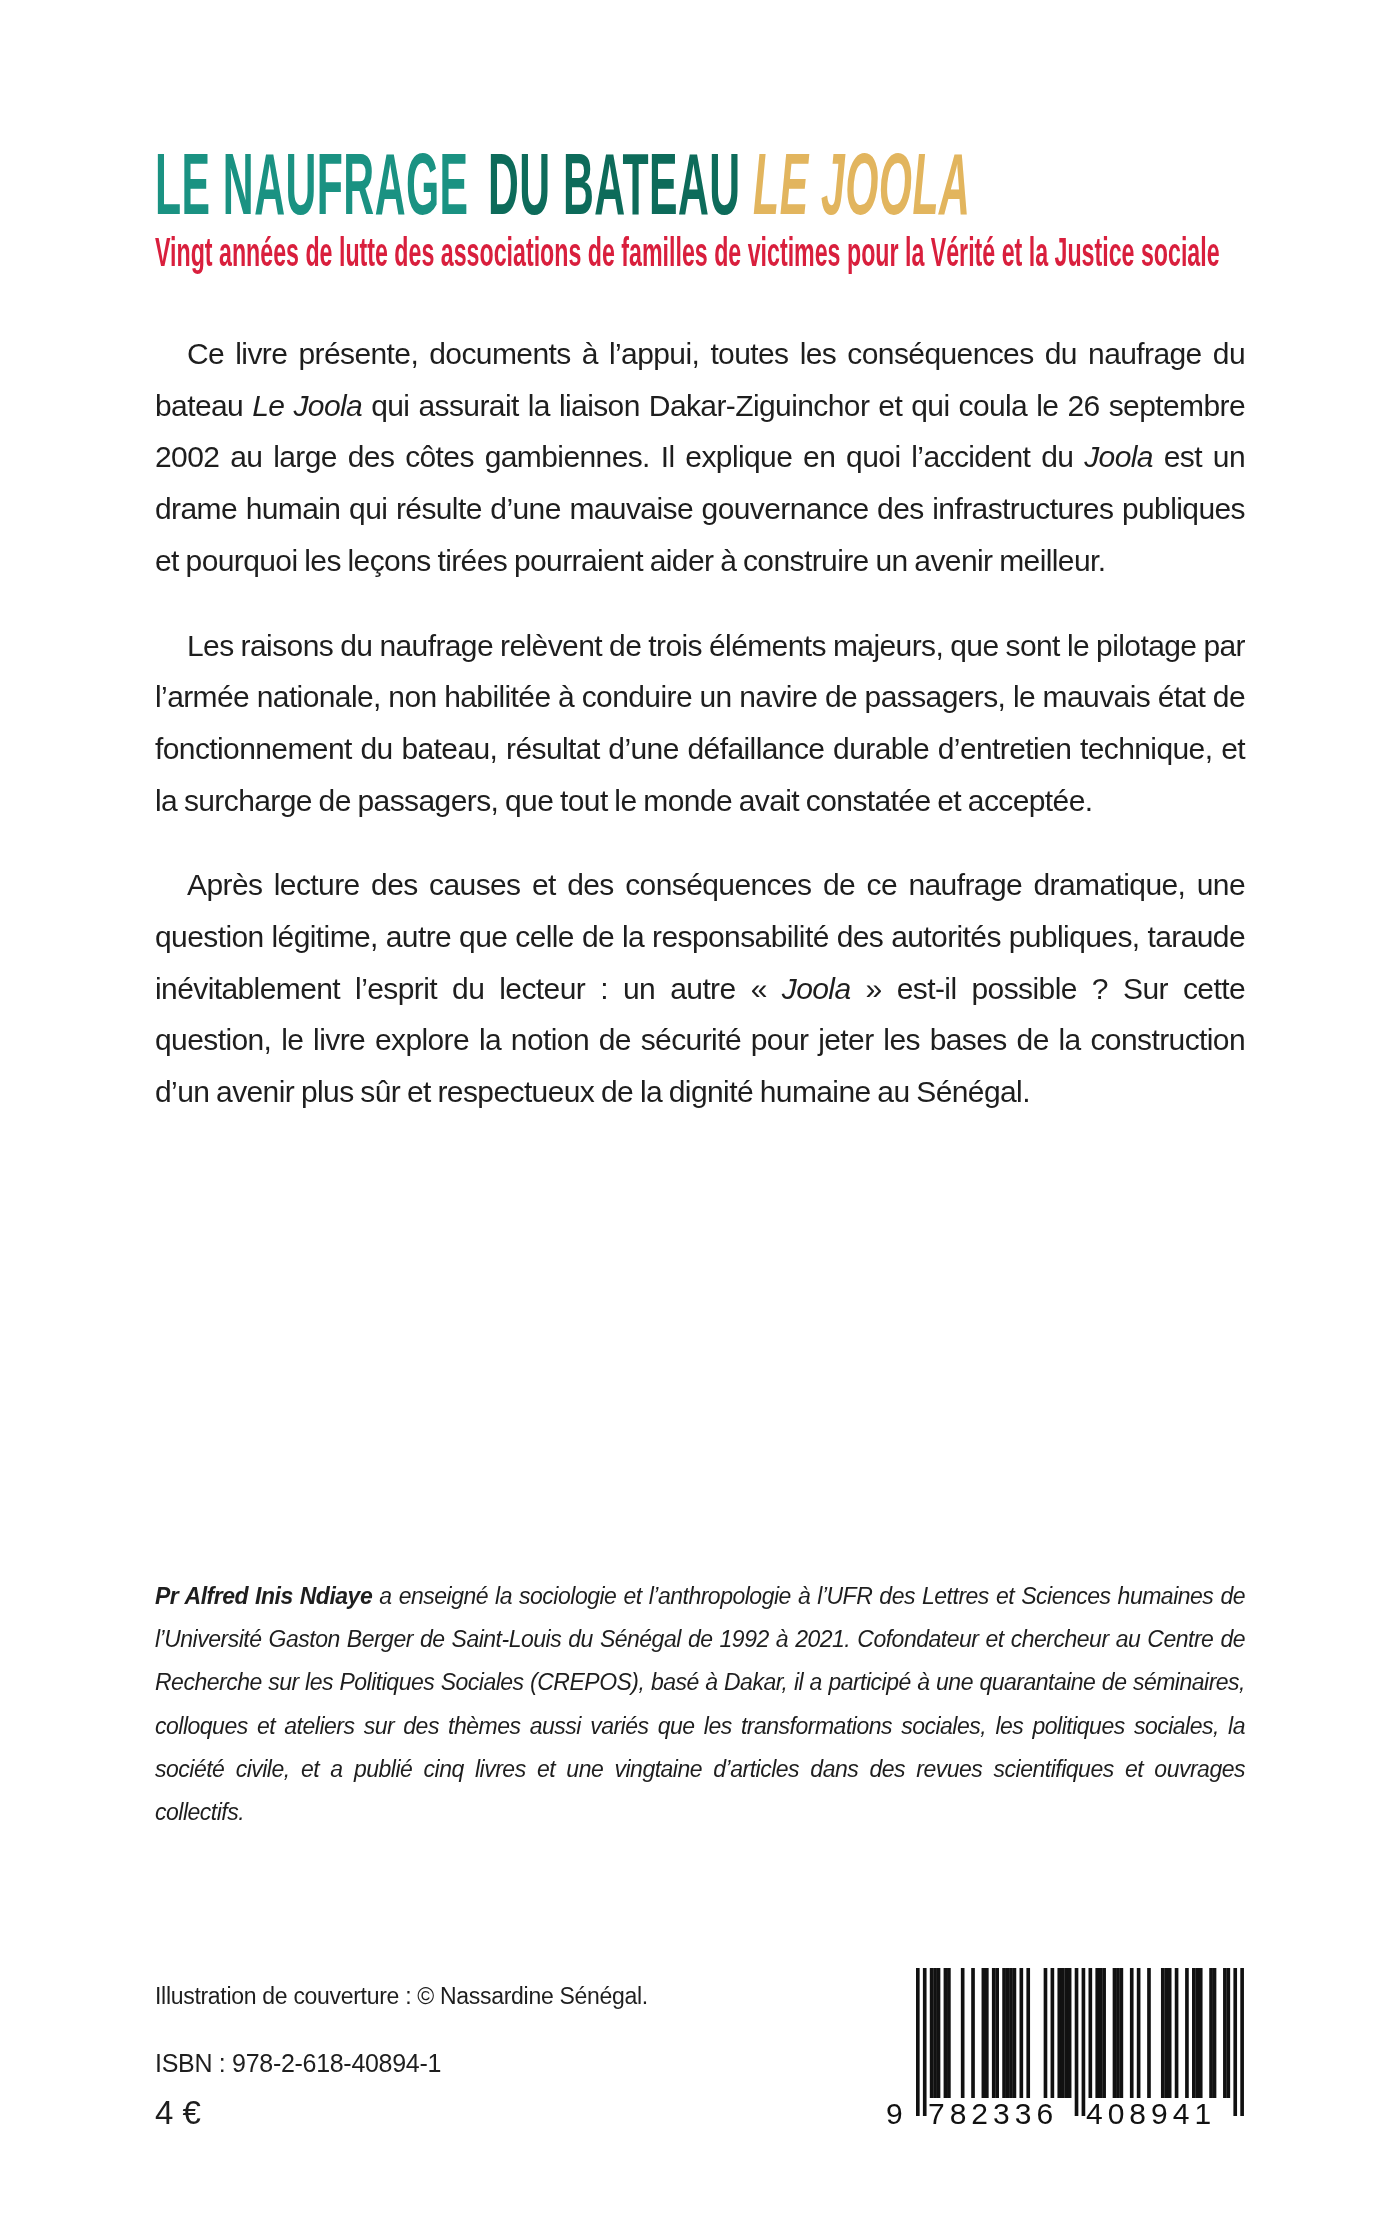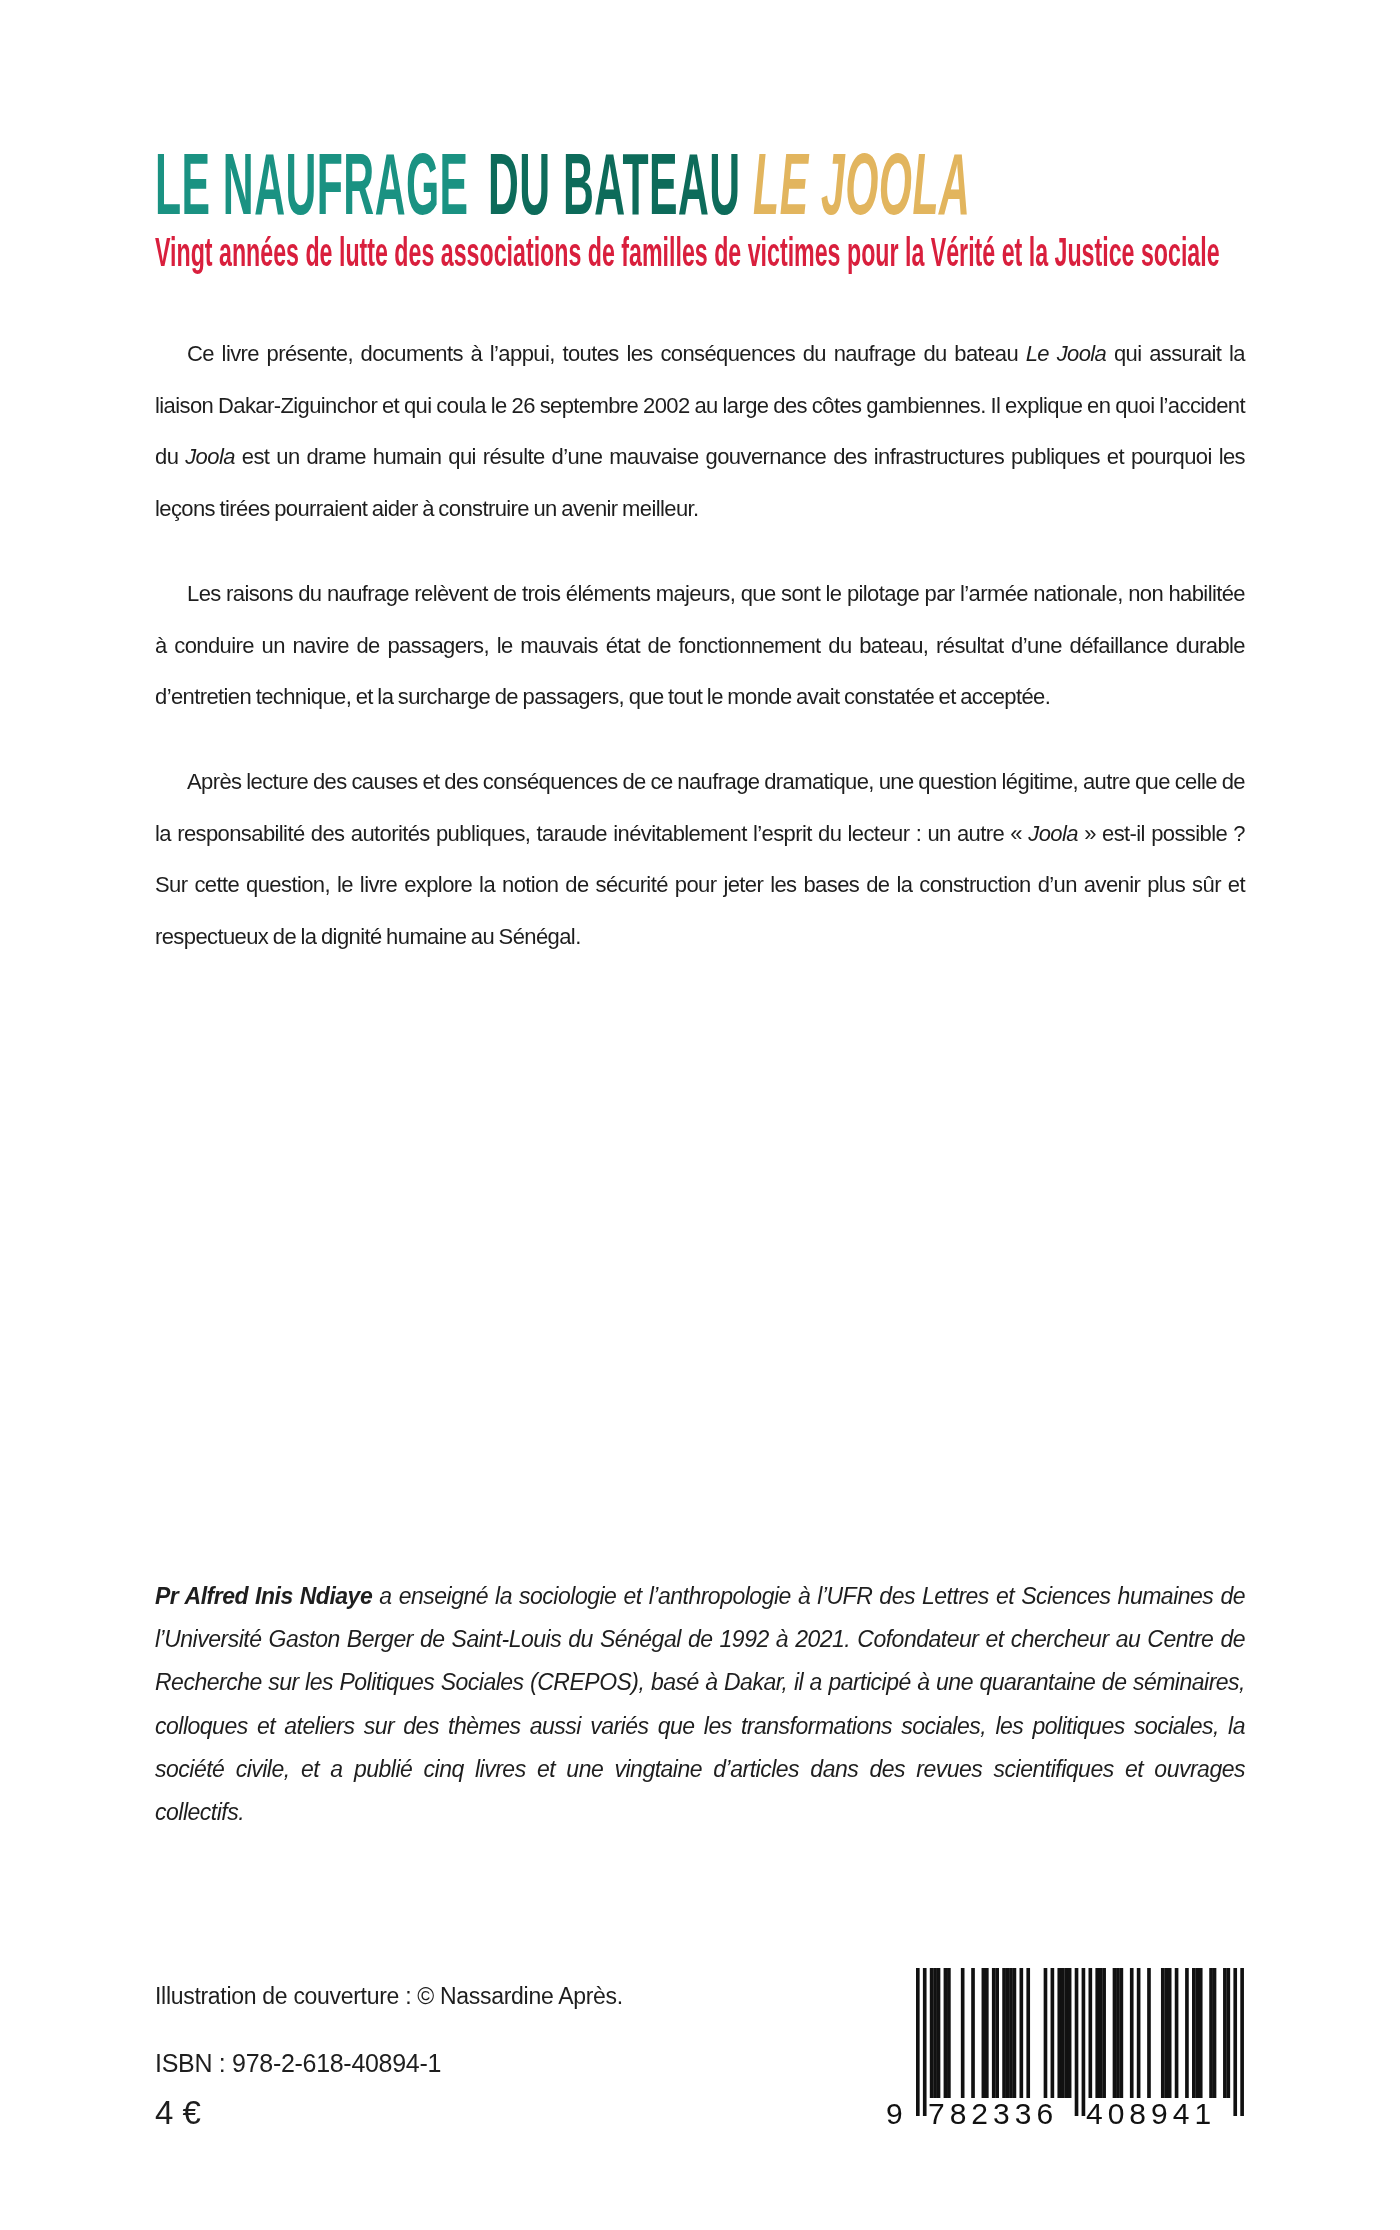--- a/index.html
+++ b/index.html
@@ -51,21 +51,21 @@
       white-space: nowrap;
       transform-origin: left top;
       transform: scaleX(0.58);
     }
     .body-text {
       position: absolute;
       left: 155px;
       top: 328px;
       width: 1090px;
       font-family: "Liberation Sans", sans-serif;
-      font-size: 22px;
+      font-size: 30px;
       line-height: 51.7px;
       letter-spacing: -0.6px;
       word-spacing: -1px;
     }
     .body-text p {
       margin: 0 0 33px 0;
       text-align: justify;
       text-indent: 32px;
       text-align-last: left;
     }
@@ -126,21 +126,21 @@
 </div>
 
 <div class="body-text">
   <p><span>Ce livre présente, documents à l’appui, toutes les conséquences du naufrage du bateau </span><em>Le Joola</em><span> qui assurait la liaison Dakar-Ziguinchor et qui coula le 26 septembre 2002 au large des côtes gambiennes. Il explique en quoi l’accident du </span><em>Joola</em><span> est un drame humain qui résulte d’une mauvaise gouvernance des infrastructures publiques et pourquoi les leçons tirées pourraient aider à construire un avenir meilleur.</span></p>
   <p><span>Les raisons du naufrage relèvent de trois éléments majeurs, que sont le pilotage par l’armée nationale, non habilitée à conduire un navire de passagers, le mauvais état de fonctionnement du bateau, résultat d’une défaillance durable d’entretien technique, et la surcharge de passagers, que tout le monde avait constatée et acceptée.</span></p>
   <p><span>Après lecture des causes et des conséquences de ce naufrage dramatique, une question légitime, autre que celle de la responsabilité des autorités publiques, taraude inévitablement l’esprit du lecteur : un autre « </span><em>Joola</em><span> » est-il possible ? Sur cette question, le livre explore la notion de sécurité pour jeter les bases de la construction d’un avenir plus sûr et respectueux de la dignité humaine au Sénégal.</span></p>
 </div>
 
 <p class="bio"><strong>Pr Alfred Inis Ndiaye</strong><span> a enseigné la sociologie et l’anthropologie à l’UFR des Lettres et Sciences humaines de l’Université Gaston Berger de Saint-Louis du Sénégal de 1992 à 2021. Cofondateur et chercheur au Centre de Recherche sur les Politiques Sociales (CREPOS), basé à Dakar, il a participé à une quarantaine de séminaires, colloques et ateliers sur des thèmes aussi variés que les transformations sociales, les politiques sociales, la société civile, et a publié cinq livres et une vingtaine d’articles dans des revues scientifiques et ouvrages collectifs.</span></p>
 
-<div class="credit">Illustration de couverture : © Nassardine Après.</div>
+<div class="credit">Illustration de couverture : © Nassardine Sénégal.</div>
 <div class="isbn">ISBN : 978-2-618-40894-1</div>
 <div class="price">4 €</div>
 
 <div class="barcode">
   <svg id="barcode-svg" width="370" height="170" viewBox="0 0 370 170" xmlns="http://www.w3.org/2000/svg">
     <g id="bars" fill="#111">
         <rect x="36.00" y="2" width="3.65" height="148"></rect>
         <rect x="42.90" y="2" width="3.65" height="148"></rect>
         <rect x="49.80" y="2" width="3.65" height="130"></rect>
         <rect x="53.25" y="2" width="3.65" height="130"></rect>

